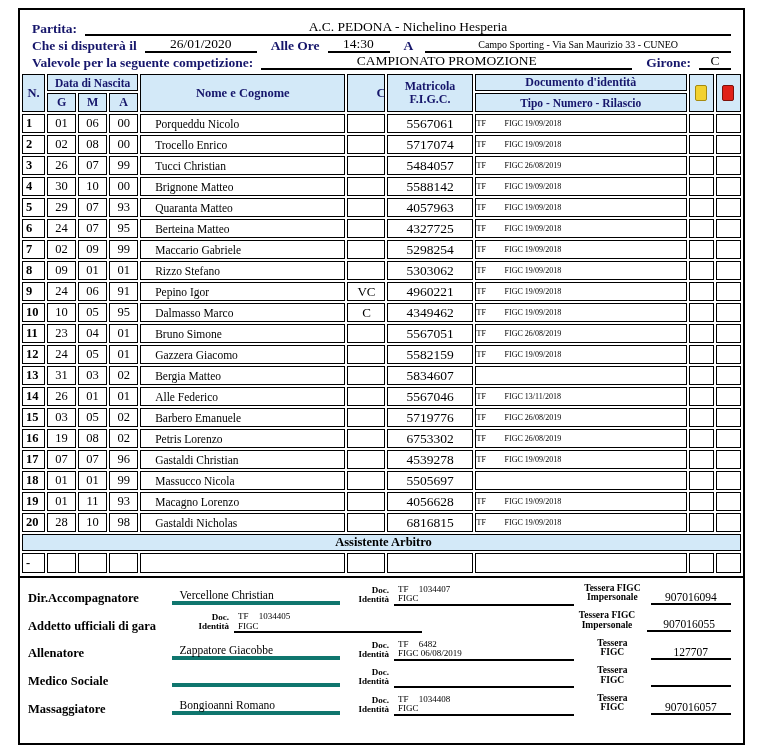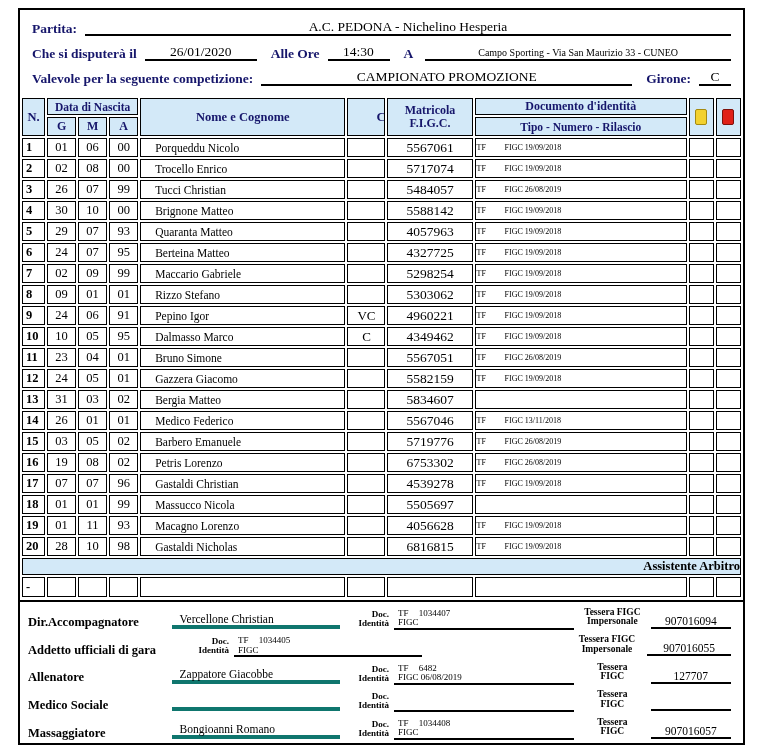--- a/index.html
+++ b/index.html
@@ -6,21 +6,21 @@
   html,body { width: 759px; height: 745px; background: #fff; }
   body { position: relative; font-family: "Liberation Serif", "DejaVu Serif", serif; color: #000; }
 
   .doc {
     position: absolute; left: 18px; top: 8px; width: 727px; height: 737px;
     border: 2px solid #000; background: #fff; overflow: hidden;
   }
 
   
   .hdr { padding: 9px 12px 2px 12px; }
-  .hrow { display: flex; align-items: flex-end; margin-bottom: 8px; font-size: 13.5px; line-height: 15px; }
+  .hrow { display: flex; align-items: flex-end; font-size: 13.5px; line-height: 15px; }
   .lbl { font-weight: bold; color: #16166b; white-space: nowrap; }
   .fill { border-bottom: 2px solid #000; text-align: center; white-space: nowrap; overflow: hidden; }
   .flex1 { flex: 1; }
   .small { font-size: 10px; line-height: 13px; }
 
   
   table.roster { width: 723px; table-layout: fixed; border-collapse: separate; border-spacing: 2px; }
   table.roster th, table.roster td { border: 1px solid #000; overflow: hidden; white-space: nowrap; }
   table.roster thead th { background: #d3e9f8; color: #16166b; font-weight: bold; text-align: center; }
   th.h-n { font-size: 12.5px; }
@@ -32,21 +32,21 @@
   th.h-doc { font-size: 12px; }
   th.h-docsub { font-size: 11.5px; margin-left: 39px; }
   tbody td { height: 19px; font-size: 12px; background: #fff; }
   td.c-n { font-weight: bold; text-align: left; padding-left: 3px; font-size: 12.5px; }
   td.c-d { text-align: center; font-size: 12.5px; }
   td.c-name { text-align: left; padding-left: 14px; font-size: 11.5px; }
   td.c-cvc { text-align: center; font-size: 13px; }
   td.c-matr { text-align: center; font-size: 13.5px; }
   td.c-doc { text-align: left; padding-left: 1px; font-size: 8px; }
   td.c-doc .tipo { display: inline-block; width: 26px; }
-  tr.assist-hdr td { background: #d3e9f8; font-weight: bold; font-size: 12.5px; text-align: right; padding-left: 4px; height: 15px; color: #000; }
+  tr.assist-hdr td { background: #d3e9f8; font-weight: bold; font-size: 12.5px; text-align: center; padding-left: 4px; height: 15px; color: #000; }
   .card { width: 12px; height: 16px; margin: 0 auto; border-radius: 2px; }
   .card.yellow { background: #f2d12f; border: 1px solid #a58a10; }
   .card.red { background: #e02017; border: 1px solid #7d110b; }
 
   
   .staff { border-top: 2px solid #000; margin-top: 1px; padding: 4px 8px 0 8px; }
   .srow { display: flex; align-items: flex-end; height: 27.6px; }
   .role { width: 150px; font-weight: bold; font-size: 12.5px; align-self: center; padding-top: 6px; white-space: nowrap; }
   .sname { width: 176px; border-bottom: 4px solid #0f766e; font-size: 11.5px; padding-left: 8px; margin-bottom: 5px; white-space: nowrap; }
   .dlabel { width: 56px; text-align: right; font-weight: bold; font-size: 9px; line-height: 9px; padding-right: 5px; margin-bottom: 6px; }
@@ -327,21 +327,21 @@
     </td>
     <td></td>
     <td></td>
   </tr>
 
   <tr>
     <td class="c-n">14</td>
     <td class="c-d">26</td>
     <td class="c-d">01</td>
     <td class="c-d">01</td>
-    <td class="c-name">Medico Federico</td>
+    <td class="c-name">Alle Federico</td>
     <td class="c-cvc"></td>
     <td class="c-matr">5567046</td>
     <td class="c-doc">
       <span class="tipo">TF</span>
       <span>FIGC 13/11/2018</span>
     </td>
     <td></td>
     <td></td>
   </tr>
 

